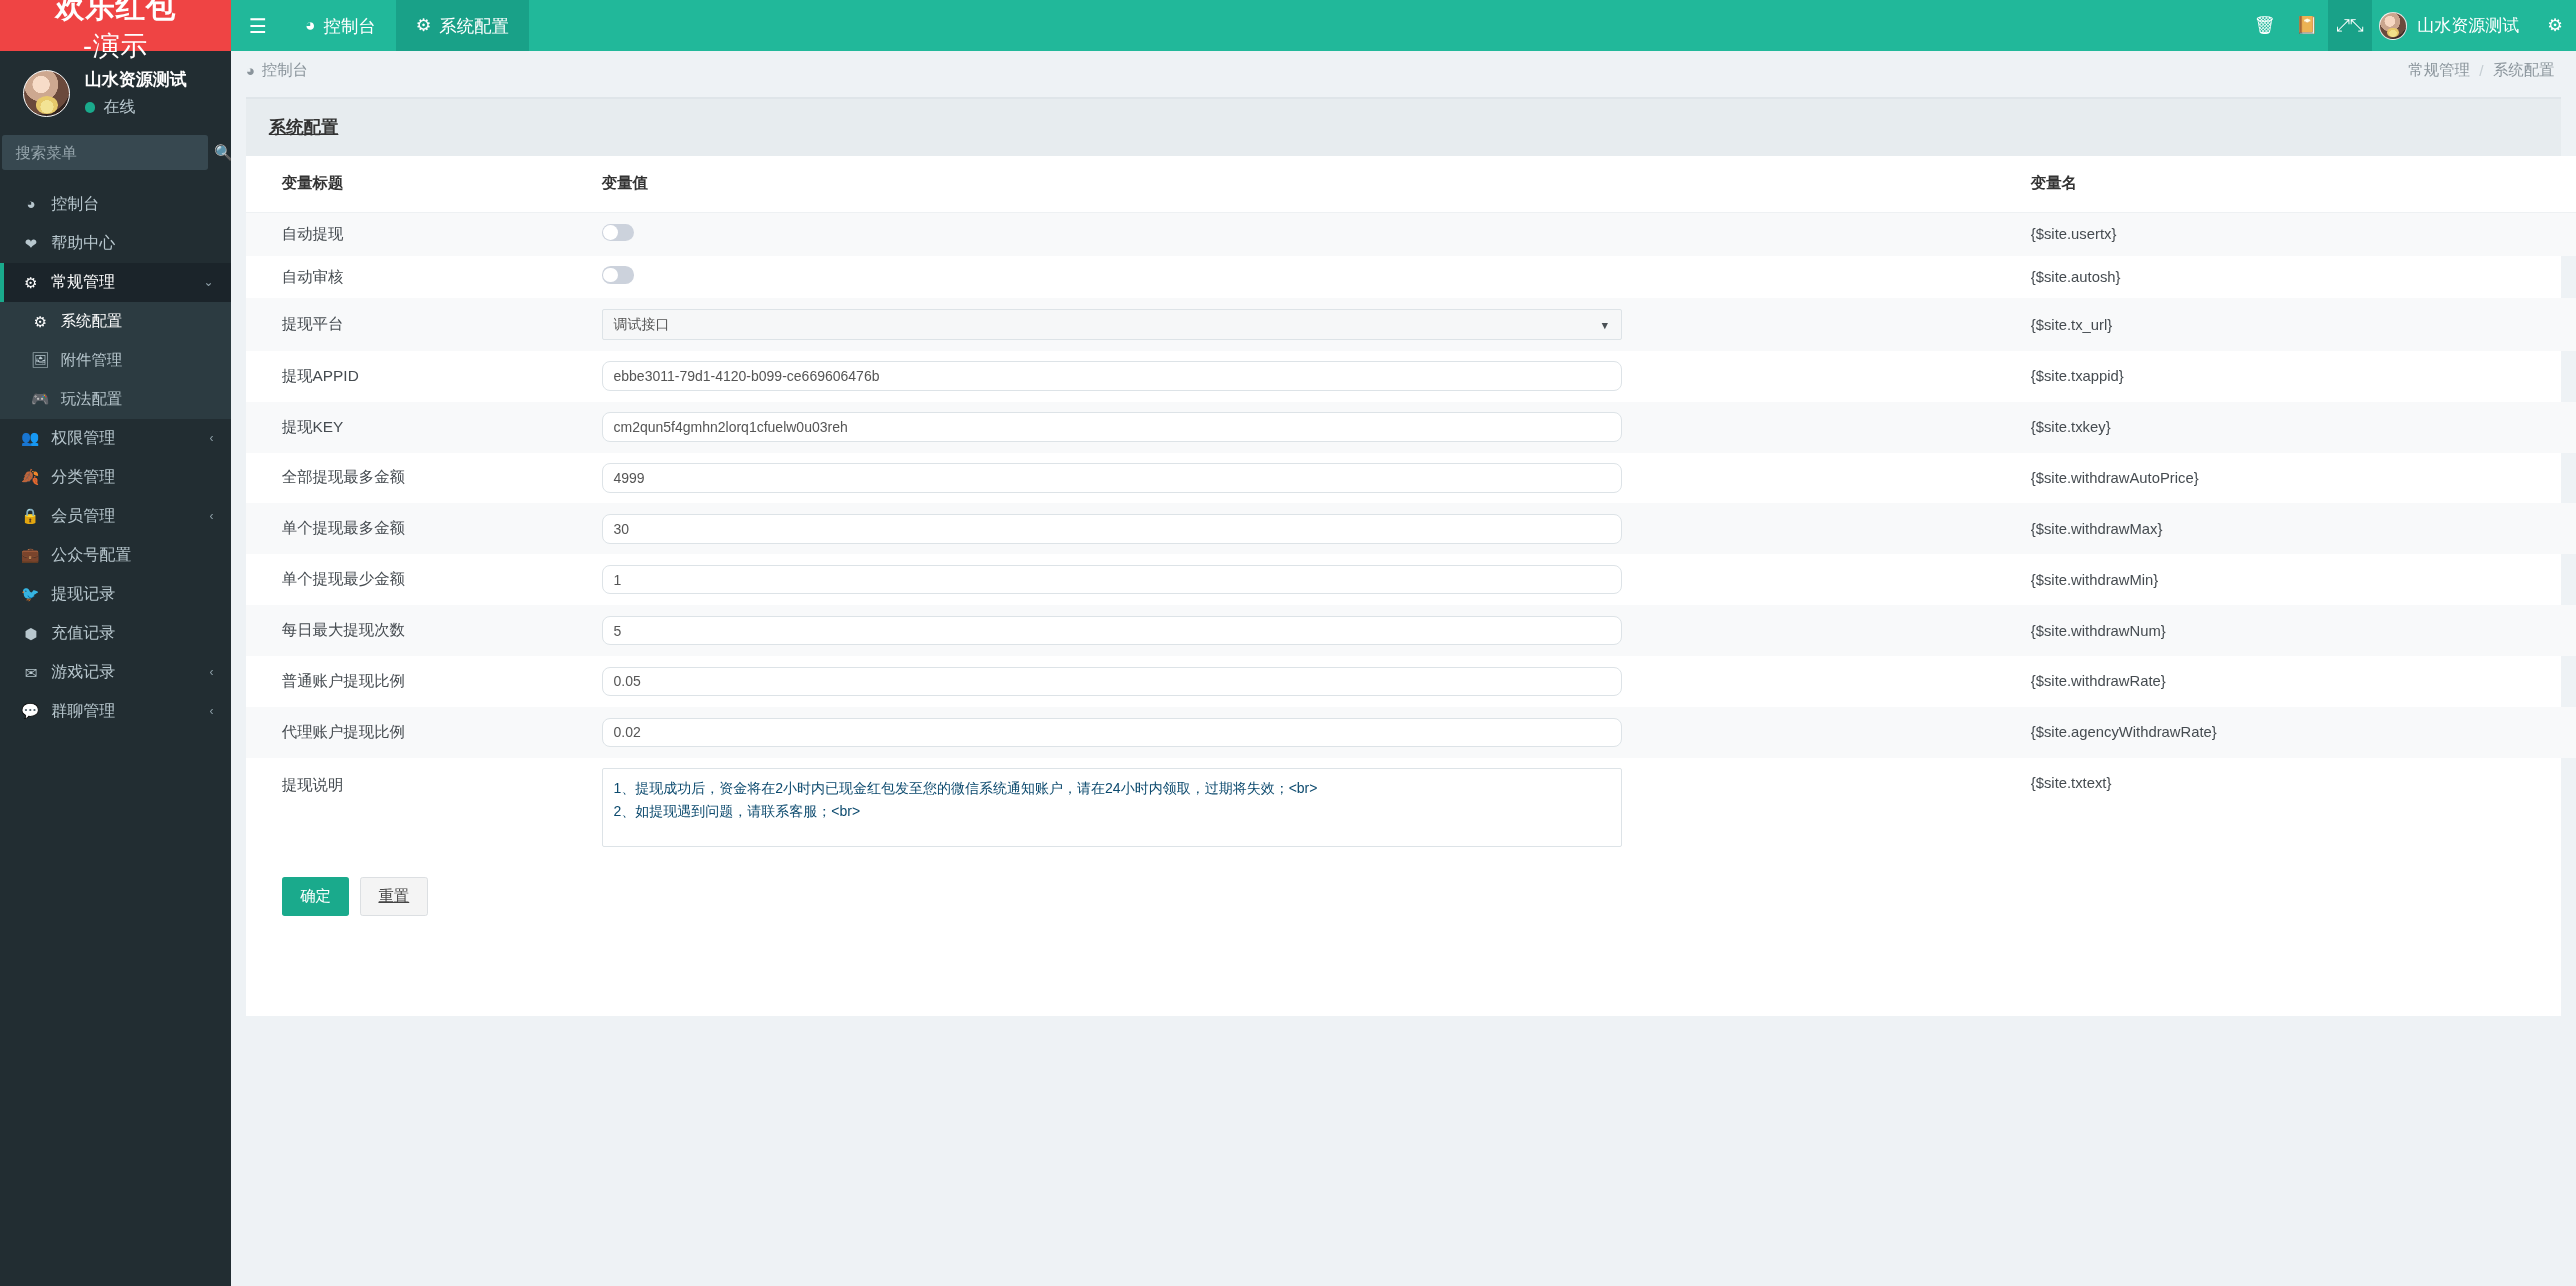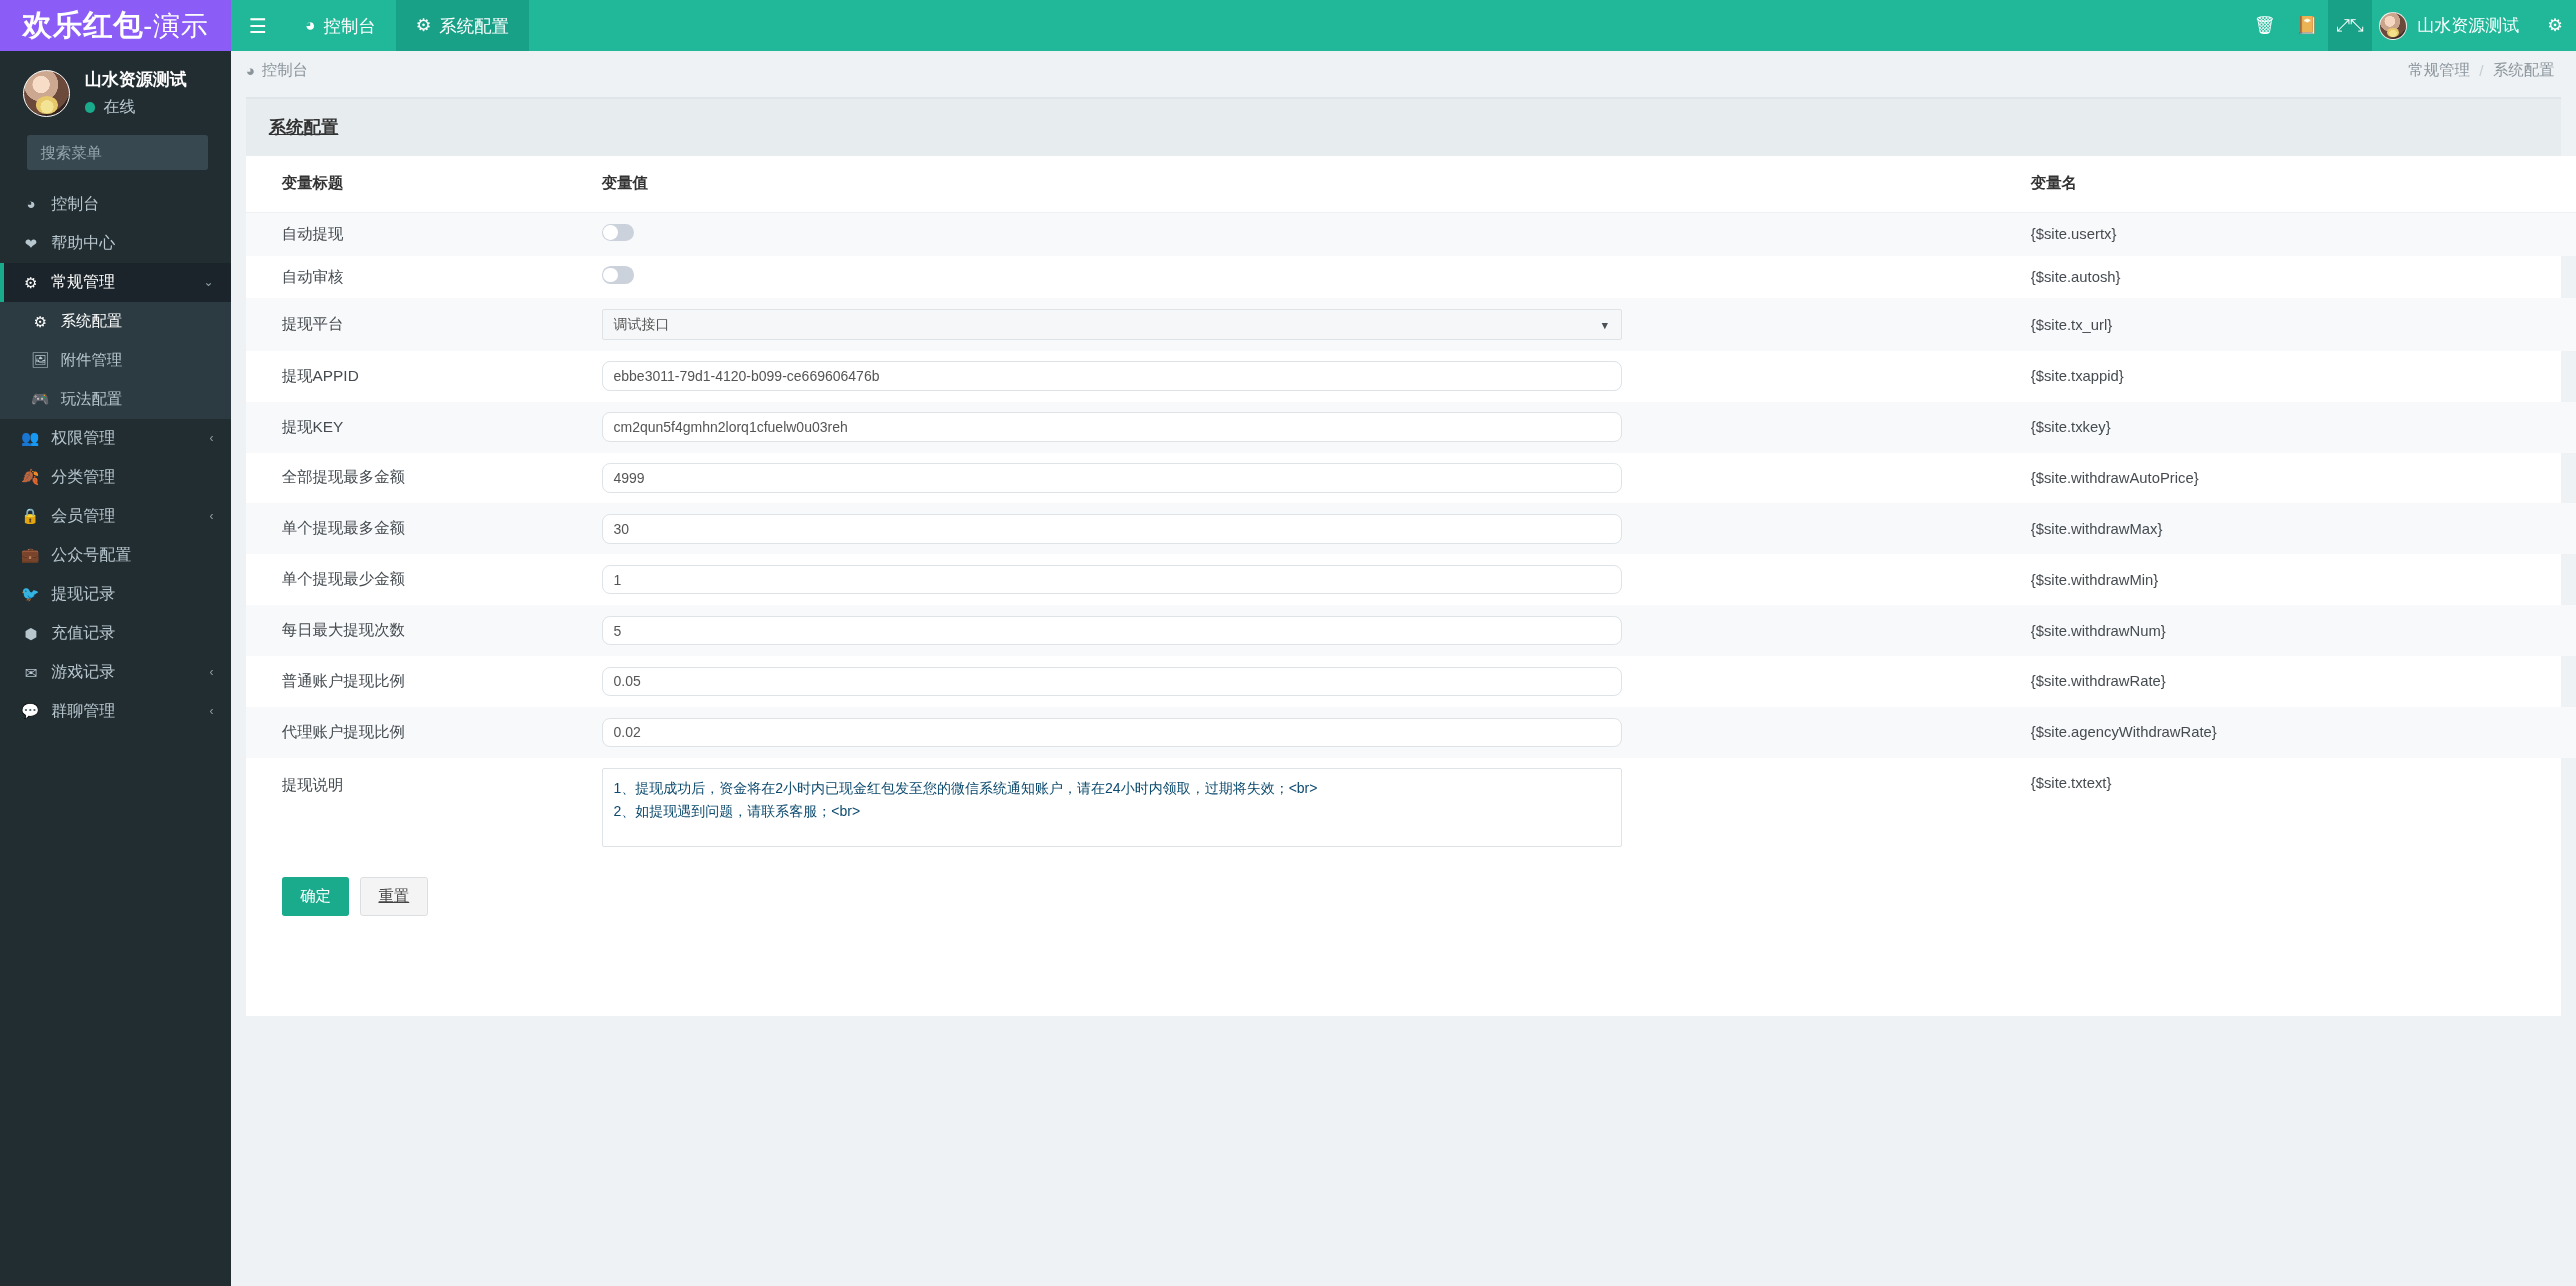--- a/index.html
+++ b/index.html
@@ -10,22 +10,22 @@
     overflow: hidden;
   }
 
   
   .topbar {
     position: absolute; top: 0; left: 0; width: 2576px; height: 51px;
     background: #1aaa8c; display: flex; align-items: stretch; z-index: 20;
   }
   .logo {
     width: 231px; height: 51px; display: flex; align-items: center;
-    justify-content: center; background: #8b5cf6; color: #fff;
-    font-size: 29.5px; letter-spacing: 0.7px; white-space: nowrap;
+    justify-content: center; background: #ef4444; color: #fff;
+    font-size: 29.5px; letter-spacing: 0.7px; white-space: nowrap; flex-direction: column;
   }
   .logo b { font-weight: 700; }
   .logo span.sub { font-weight: 400; font-size: 27px; }
   .nav-toggle {
     width: 54px; display: flex; align-items: center; justify-content: center;
     background: #21b89a; color: #fff; font-size: 20px; cursor: pointer;
   }
   .topnav-item {
     padding: 0 20px; display: flex; align-items: center; gap: 8px;
     color: #fff; font-size: 17.4px; background: #21b89a; cursor: pointer;
@@ -71,21 +71,21 @@
   .avatar-lg::after {
     content:''; position:absolute; left: 26%; bottom: 4%; width: 50%; height: 40%;
     background: radial-gradient(circle at 50% 60%, #f3e394 0 42%, #e7c96b 43% 100%);
     border-radius: 50%;
   }
   .side-user-info { display: flex; flex-direction: column; gap: 5.4px; }
   .side-user-name { color: #fff; font-size: 17px; font-weight: 700; }
   .side-user-status { color: #b8c7ce; font-size: 16px; display: flex; align-items: center; gap: 8px; }
   .dot-online { width: 10.7px; height: 10.7px; border-radius: 50%; background: #1aaa8c; display:inline-block; }
 
-  .search-wrap { padding: 0 23px 0 27px; }
+  .search-wrap { padding: 0 23px 0 2px; }
   .search-box {
     display: flex; align-items: center; background: #374850;
     height: 35px; border-radius: 2.7px; padding: 0 12px 0 13.4px; margin-left: 0;
   }
   .search-box input {
     flex: 1; background: transparent; border: none; outline: none;
     color: #c6cfd4; font-size: 15.4px; font-family: inherit;
   }
   .search-box input::placeholder { color: #97a6ad; }
   .search-ico { color: #97a6ad; font-size: 15.4px; }

